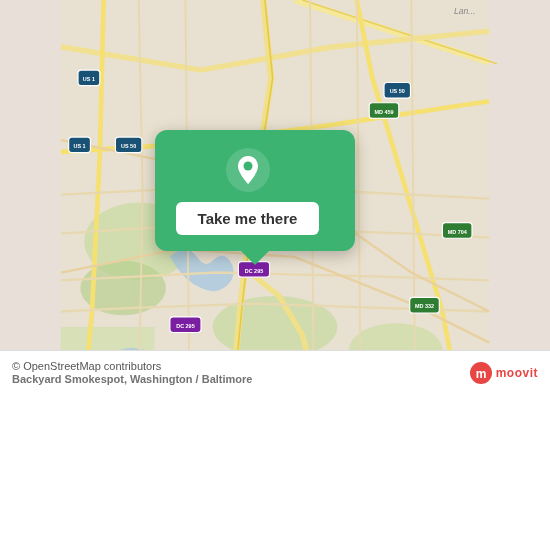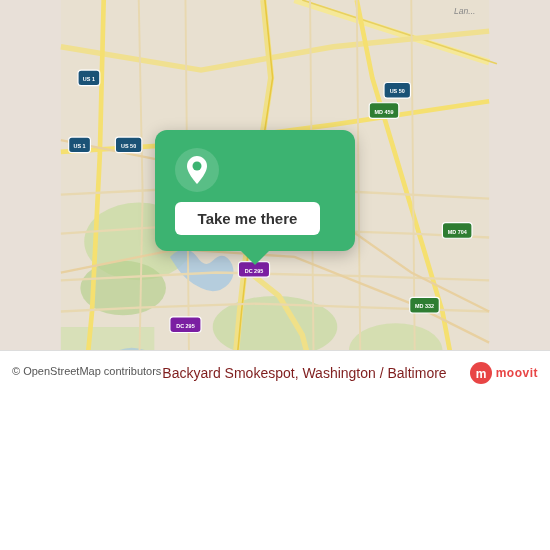--- a/index.html
+++ b/index.html
@@ -29,20 +29,21 @@
     
     #popup-card {
       position: absolute;
       top: 130px;
       left: 155px;
       width: 200px;
       background: #3cb371;
       border-radius: 12px;
       display: flex;
       flex-direction: column;
+      align-items: center;
       padding: 18px 35px 16px 20px;
       box-shadow: 0 4px 16px rgba(0,0,0,0.25);
       z-index: 10;
     }
 
     #popup-card::after {
       content: '';
       position: absolute;
       bottom: -14px;
       left: 50%;
@@ -105,23 +106,23 @@
     }
 
     #moovit-text {
       font-size: 12px;
       font-weight: 700;
       color: #e84545;
       letter-spacing: 0.5px;
     }
 
     #location-name {
-      font-size: 14px;
-      color: #7f1d1d;
-      font-weight: 400;
+      font-size: 11px;
+      color: #737373;
+      font-weight: 700;
     }
   </style>
 </head>
 <body>
 
 <div id="map-container">
 
   <svg id="map-svg" viewBox="0 0 550 506" xmlns="http://www.w3.org/2000/svg">
 
     <rect width="550" height="506" fill="#e8e0d0"></rect>
@@ -203,21 +204,21 @@
 
     <svg id="location-pin-icon" viewBox="0 0 44 44" xmlns="http://www.w3.org/2000/svg">
       <circle cx="22" cy="22" r="22" fill="rgba(255,255,255,0.15)"></circle>
       <path d="M22 8 C16.477 8 12 12.477 12 18 C12 25.5 22 36 22 36 C22 36 32 25.5 32 18 C32 12.477 27.523 8 22 8Z" fill="white"></path>
       <circle cx="22" cy="18" r="4.5" fill="#3cb371"></circle>
     </svg>
     <button id="take-me-there-btn">Take me there</button>
   </div>
 
   <div id="bottom-bar">
-    <div style="display:flex; flex-direction:row; gap:1px;">
+    <div style="display:flex; flex-direction:column; gap:1px;">
       <span id="attribution">© OpenStreetMap contributors</span>
       <span id="location-name">Backyard Smokespot, Washington / Baltimore</span>
     </div>
     <div id="moovit-logo">
 
       <svg id="moovit-icon" viewBox="0 0 22 22" xmlns="http://www.w3.org/2000/svg">
         <circle cx="11" cy="11" r="11" fill="#e84545"></circle>
         <text x="11" y="15.5" text-anchor="middle" font-size="12" fill="white" font-weight="bold" font-family="Arial">m</text>
       </svg>
       <span id="moovit-text">moovit</span>

